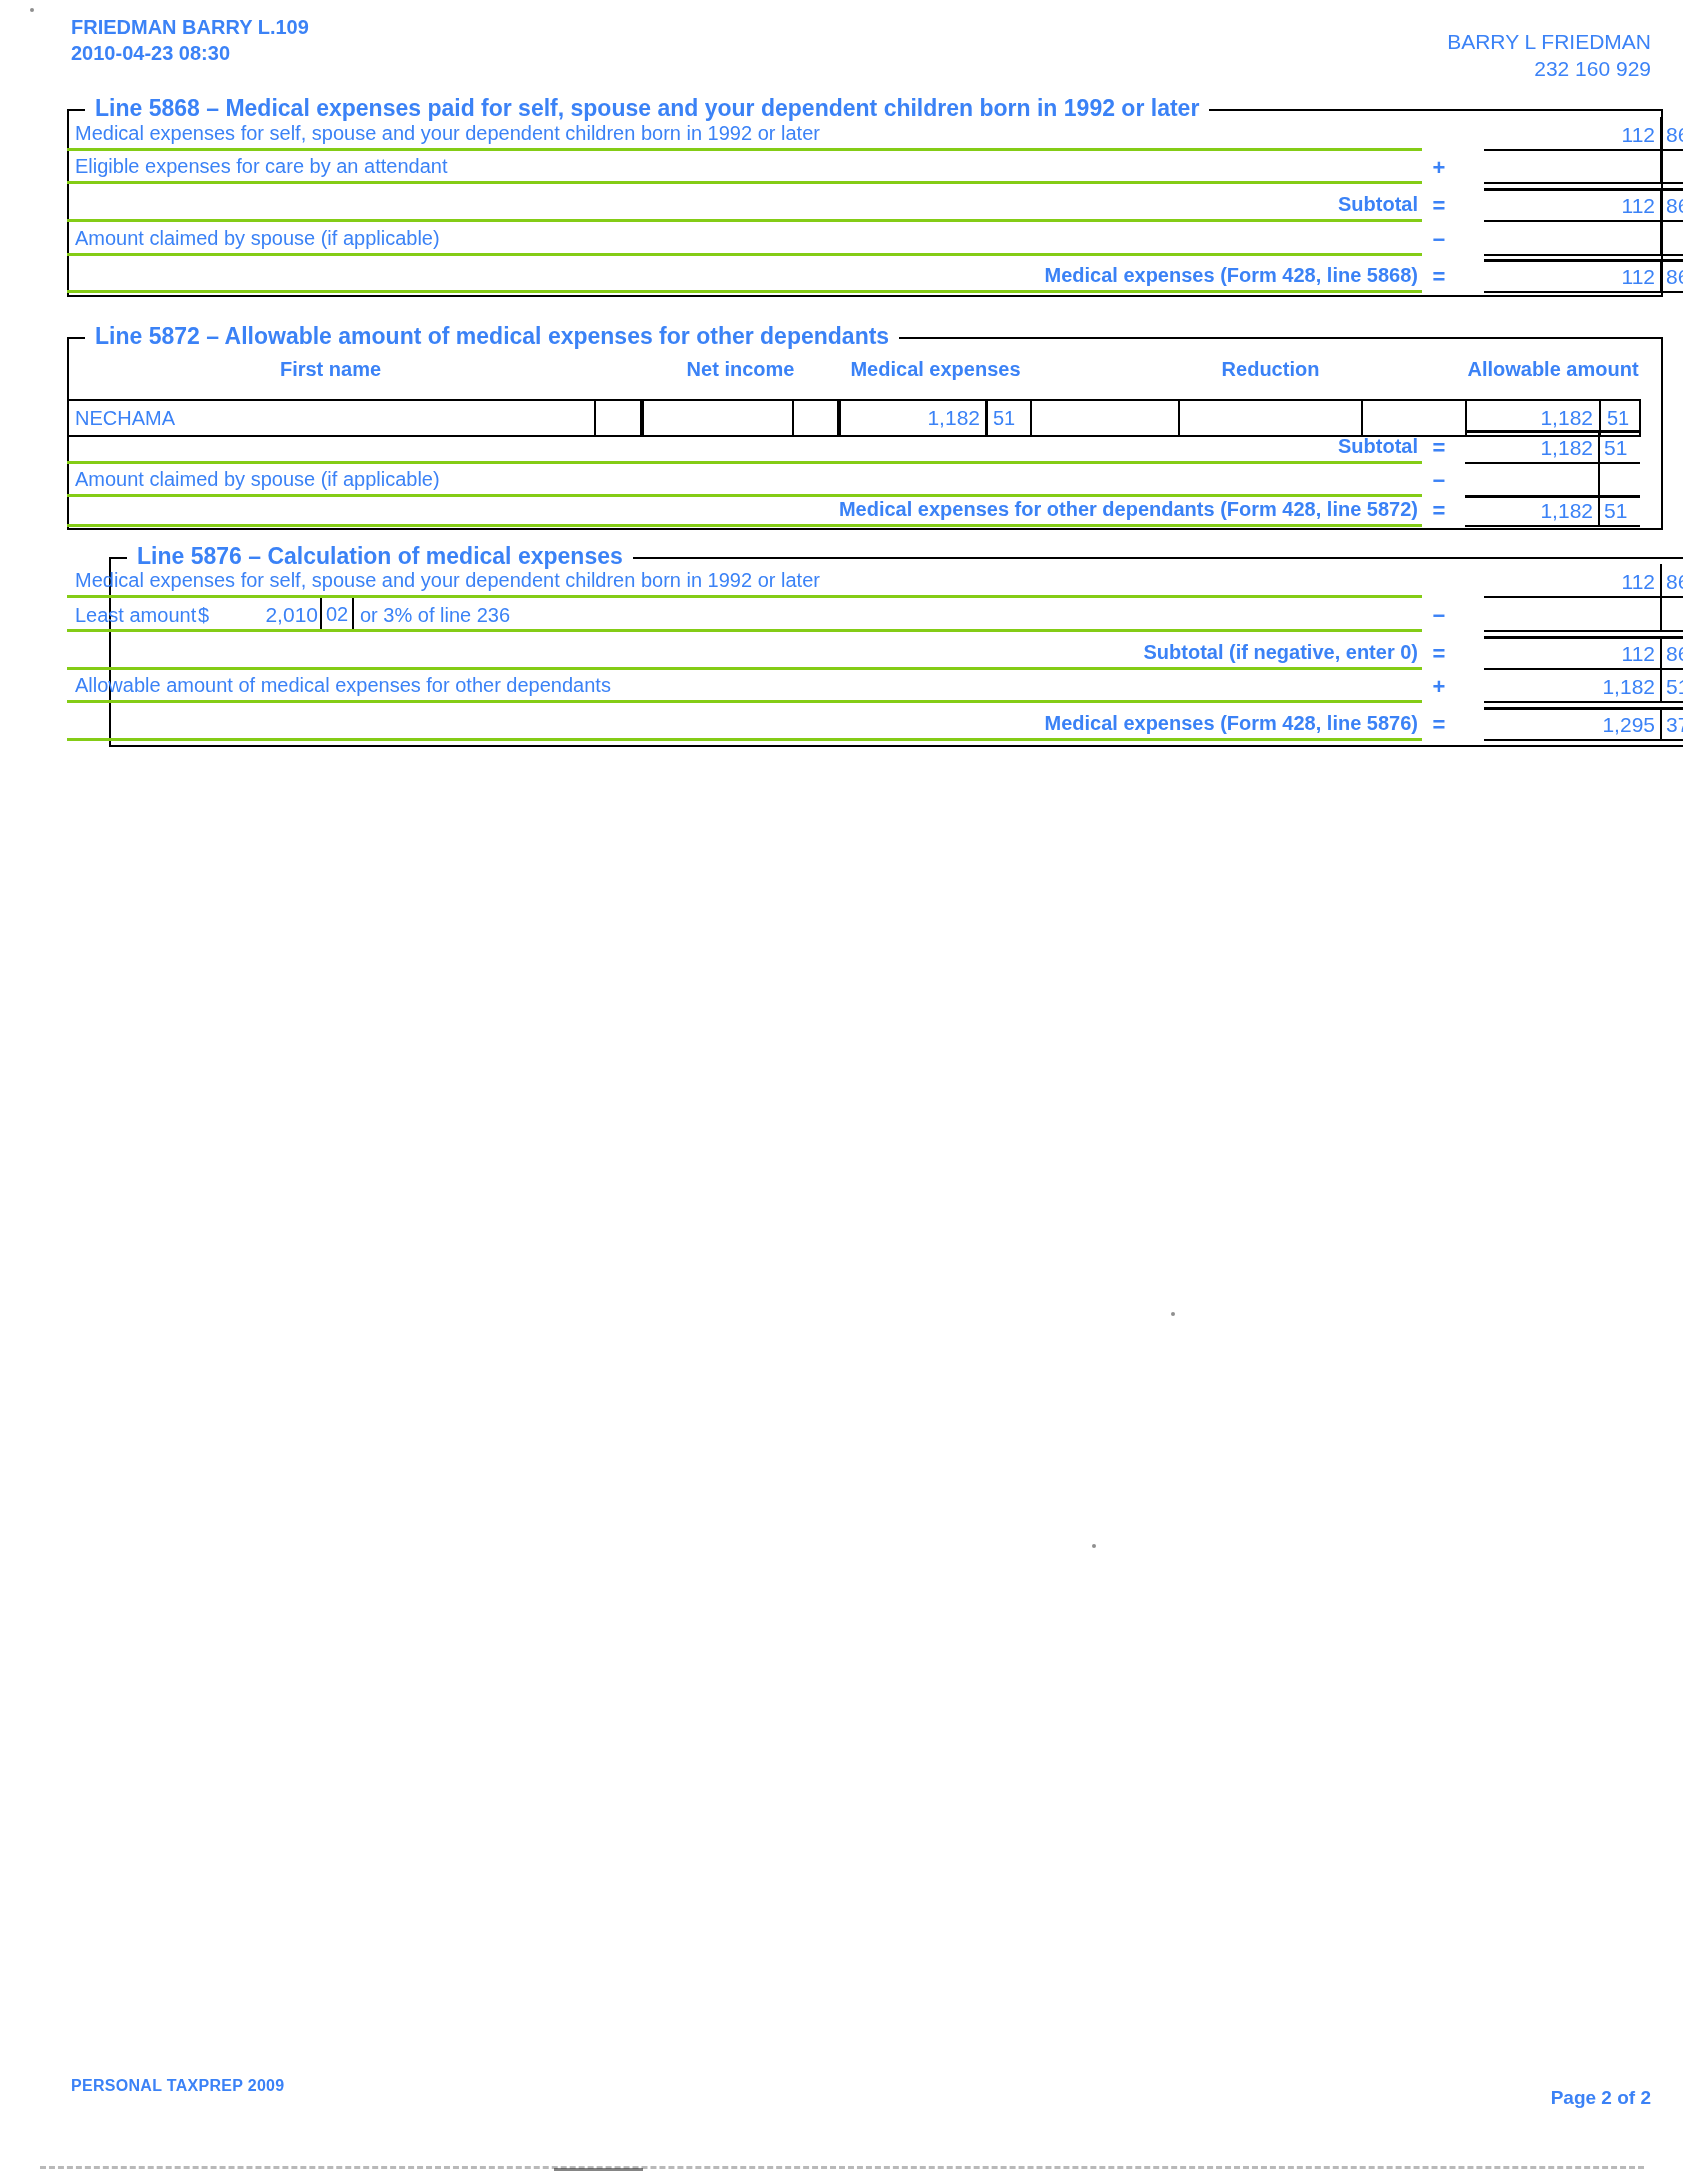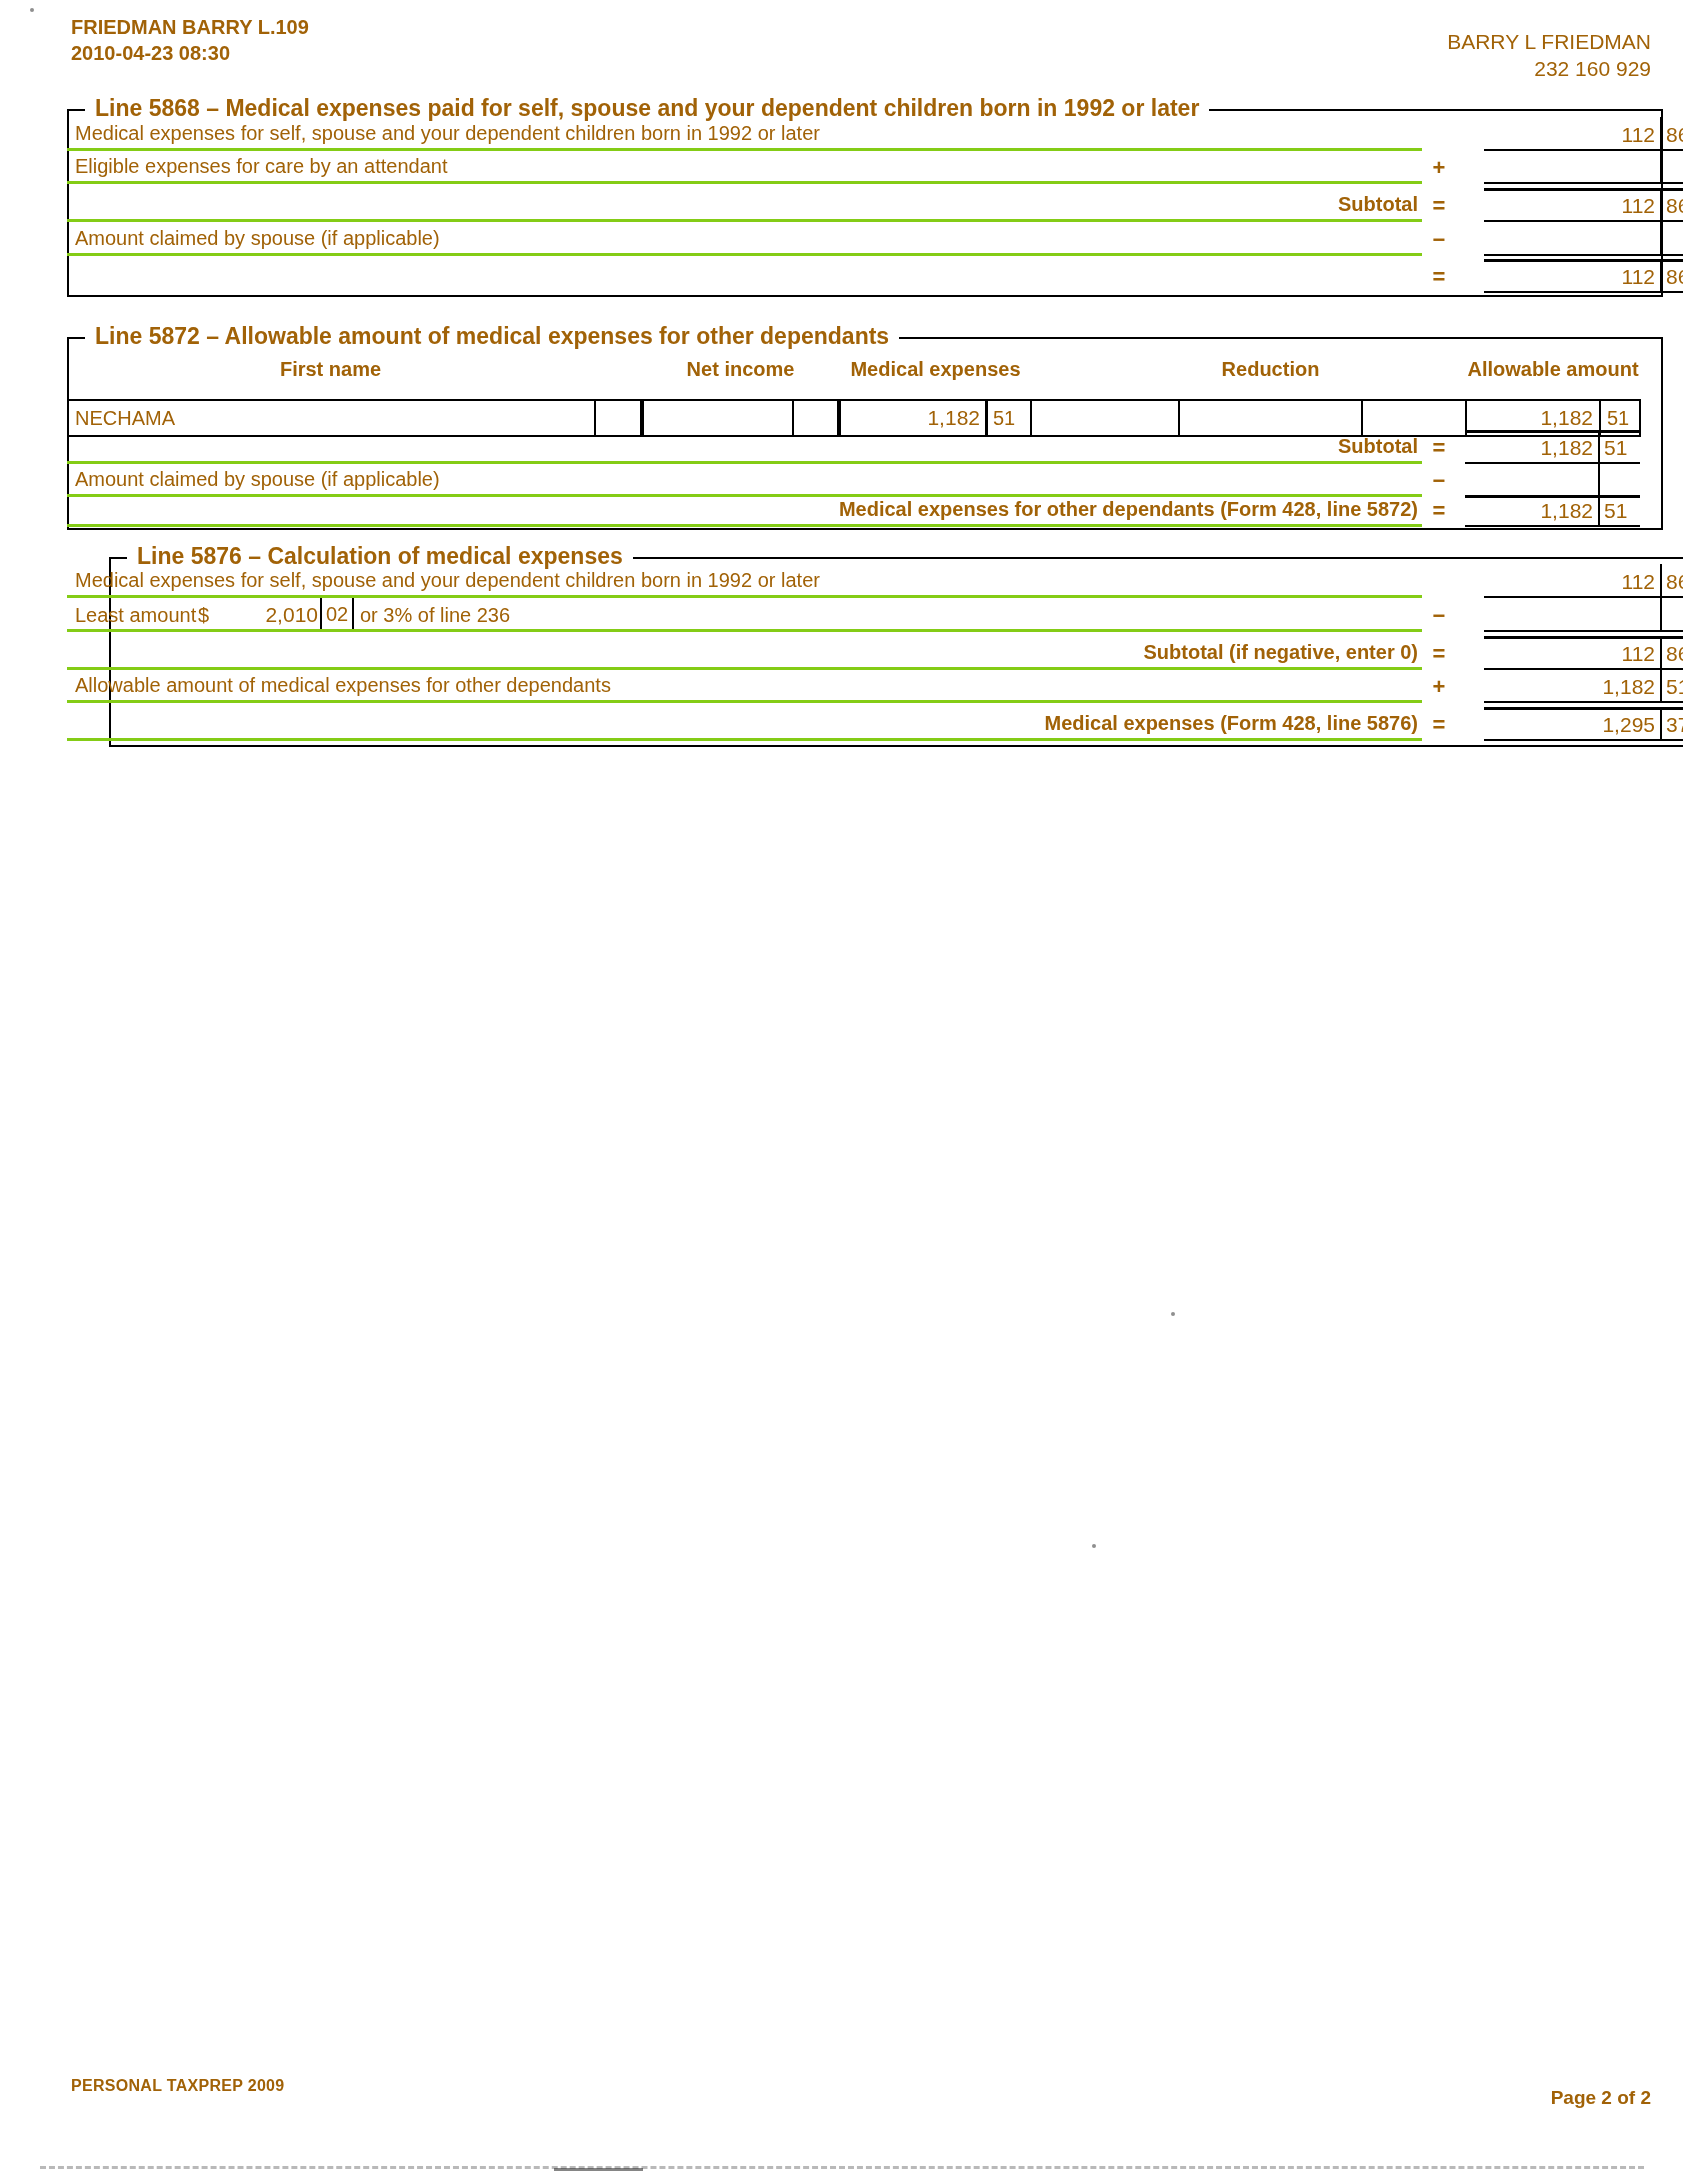--- a/index.html
+++ b/index.html
@@ -1,19 +1,19 @@
 <!DOCTYPE html>
 <html><head>
 <meta charset="utf-8">
 <style>
   * { margin:0; padding:0; box-sizing:border-box; }
   html,body { background:#fff; }
   .page {
     position:relative; width:1683px; height:2178px; background:#fff;
-    font-family:"Liberation Sans", sans-serif; color:#a16207; overflow:hidden;
+    font-family:"Liberation Sans", sans-serif; color:#3b82f6; overflow:hidden;
   }
   
   .hdr-left  { position:absolute; left:71px; top:14px; font-weight:700; font-size:20px; line-height:26px; }
   .hdr-right { position:absolute; right:32px; top:28px; font-size:21px; line-height:27px; text-align:right; }
   
   .sec { position:absolute; left:67px; width:1596px; border:2px solid #000; }
   .legend {
     position:absolute; top:-16px; left:16px; background:#fff; padding:0 10px;
     font-weight:700; font-size:23px; white-space:nowrap;
   }
@@ -113,20 +113,23 @@
 
   <div class="u" style="top:222px;">
     <span>Amount claimed by spouse (if applicable)</span>
   </div>
   <div class="op" style="top:222px;">−</div>
   <div class="amt" style="top:222px;">
     <span class="d"></span>
       <span class="c"></span>
   </div>
 
+  <div class="u r b" style="top:259px;">
+    <span>Medical expenses (Form 428, line 5868)</span>
+  </div>
   <div class="op" style="top:259px;">=</div>
   <div class="amt thick" style="top:259px;">
     <span class="d">112</span>
     <span class="c">86</span>
   </div>
 
   <div class="sec" style="top:337px; height:193px;">
     <div class="legend">Line 5872 – Allowable amount of medical expenses for other dependants</div>
   </div>
 

